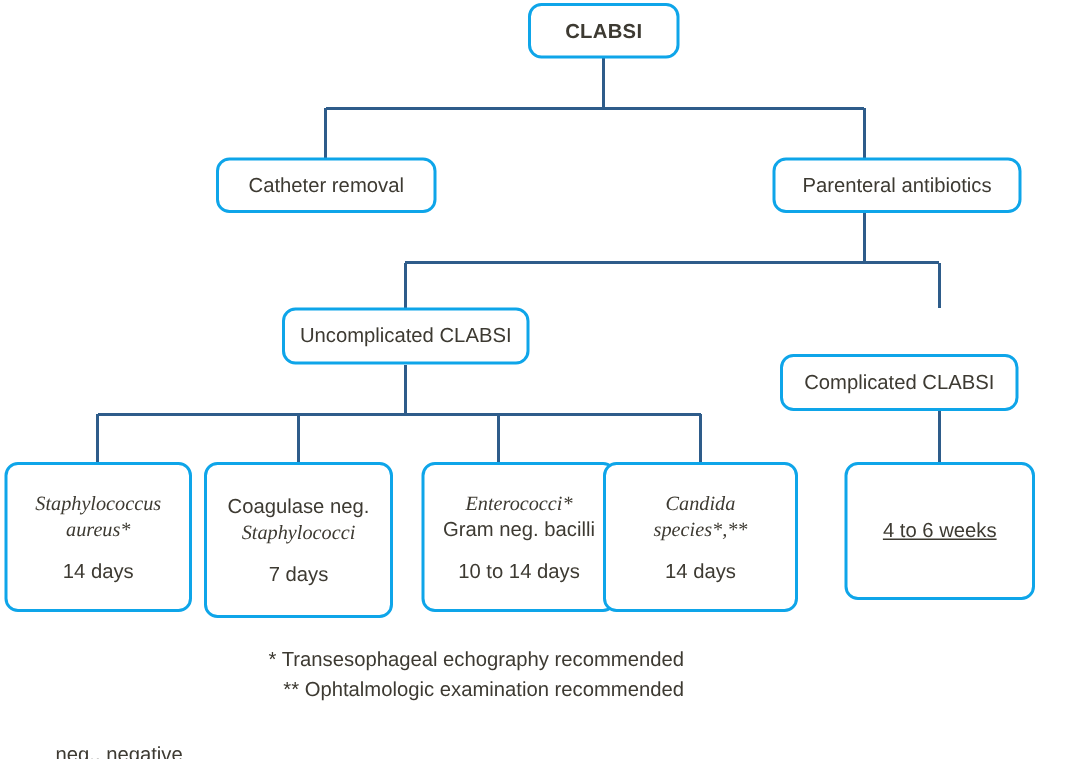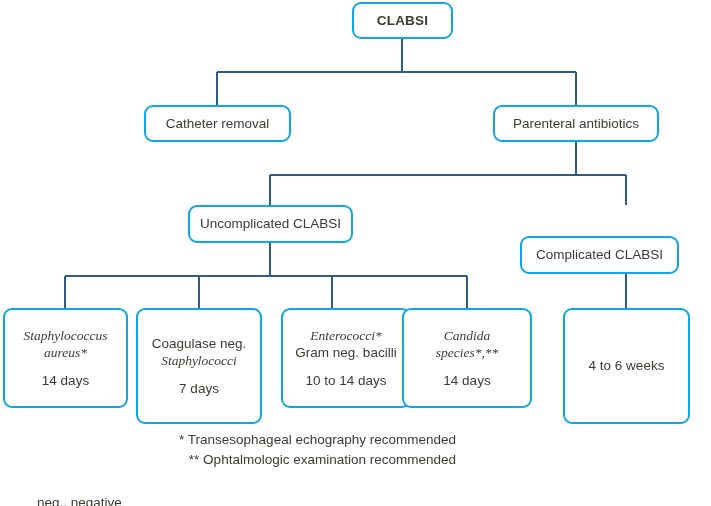--- a/index.html
+++ b/index.html
@@ -127,57 +127,57 @@
   </svg>
 
   <div class="node root" style="left:352px; top:2px; width:101px; height:37px;">
     <span class="line">CLABSI</span>
   </div>
 
   <div class="node" style="left:144px; top:105px; width:147px; height:37px;">
     <span class="line">Catheter removal</span>
   </div>
 
-  <div class="node" style="left:493px; top:105px; width:166px; height:37px;">
+  <div class="node" style="left:515px; top:105px; width:166px; height:37px;">
     <span class="line">Parenteral antibiotics</span>
   </div>
 
   <div class="node" style="left:188px; top:205px; width:165px; height:38px;">
     <span class="line">Uncomplicated CLABSI</span>
   </div>
 
   <div class="node" style="left:520px; top:205px; width:159px; height:38px;margin-top:31px;">
     <span class="line">Complicated CLABSI</span>
   </div>
 
   <div class="node" style="left:3px; top:308px; width:125px; height:100px;">
     <span class="line italic">Staphylococcus</span>
     <span class="line italic">aureus*</span>
     <span class="duration">14 days</span>
   </div>
 
-  <div class="node" style="left:136px; top:308px; width:126px; height:116px;">
+  <div class="node" style="left:136px; top:308px; width:126px; height:104px;">
     <span class="line">Coagulase neg.</span>
     <span class="line italic">Staphylococci</span>
     <span class="duration">7 days</span>
   </div>
 
   <div class="node" style="left:281px; top:308px; width:130px; height:100px;">
     <span class="line italic">Enterococci*</span>
     <span class="line">Gram neg. bacilli</span>
     <span class="duration">10 to 14 days</span>
   </div>
 
   <div class="node" style="left:402px; top:308px; width:130px; height:100px;">
     <span class="line italic">Candida</span>
     <span class="line italic">species*,**</span>
     <span class="duration">14 days</span>
   </div>
 
-  <div class="node" style="left:563px; top:308px; width:127px; height:116px;">
+  <div class="node" style="left:563px; top:308px; width:127px; height:92px;text-decoration:underline;">
     <span class="line">4 to 6 weeks</span>
   </div>
 
   <div id="footnotes">
     <div class="fn fn-single">*  Transesophageal echography recommended</div>
     <div class="fn">** Ophtalmologic examination recommended</div>
     <div class="abbrev">neg., negative</div>
   </div>
 
 </div>

